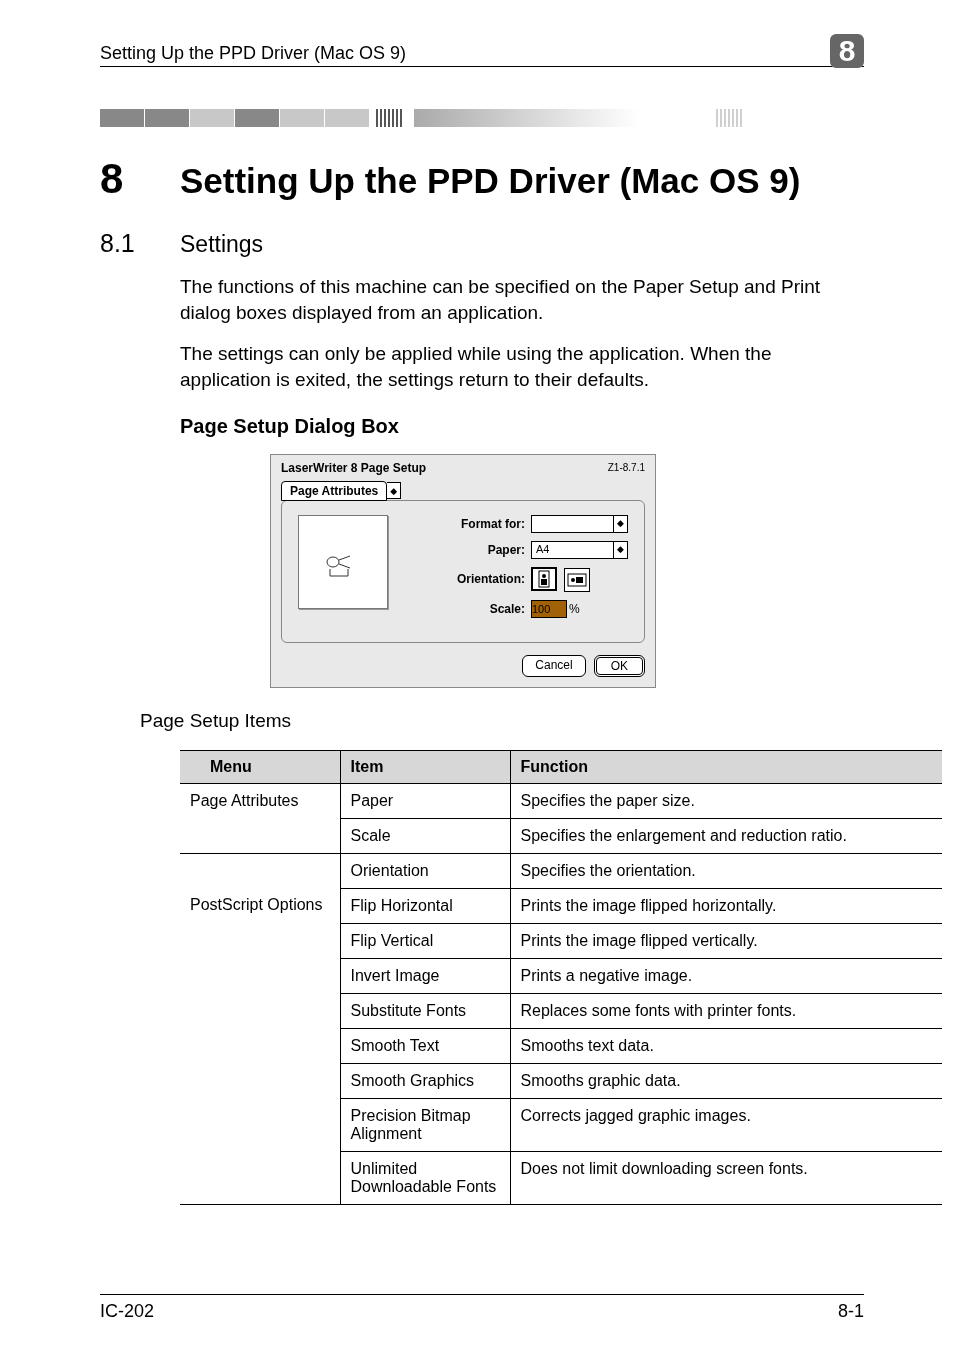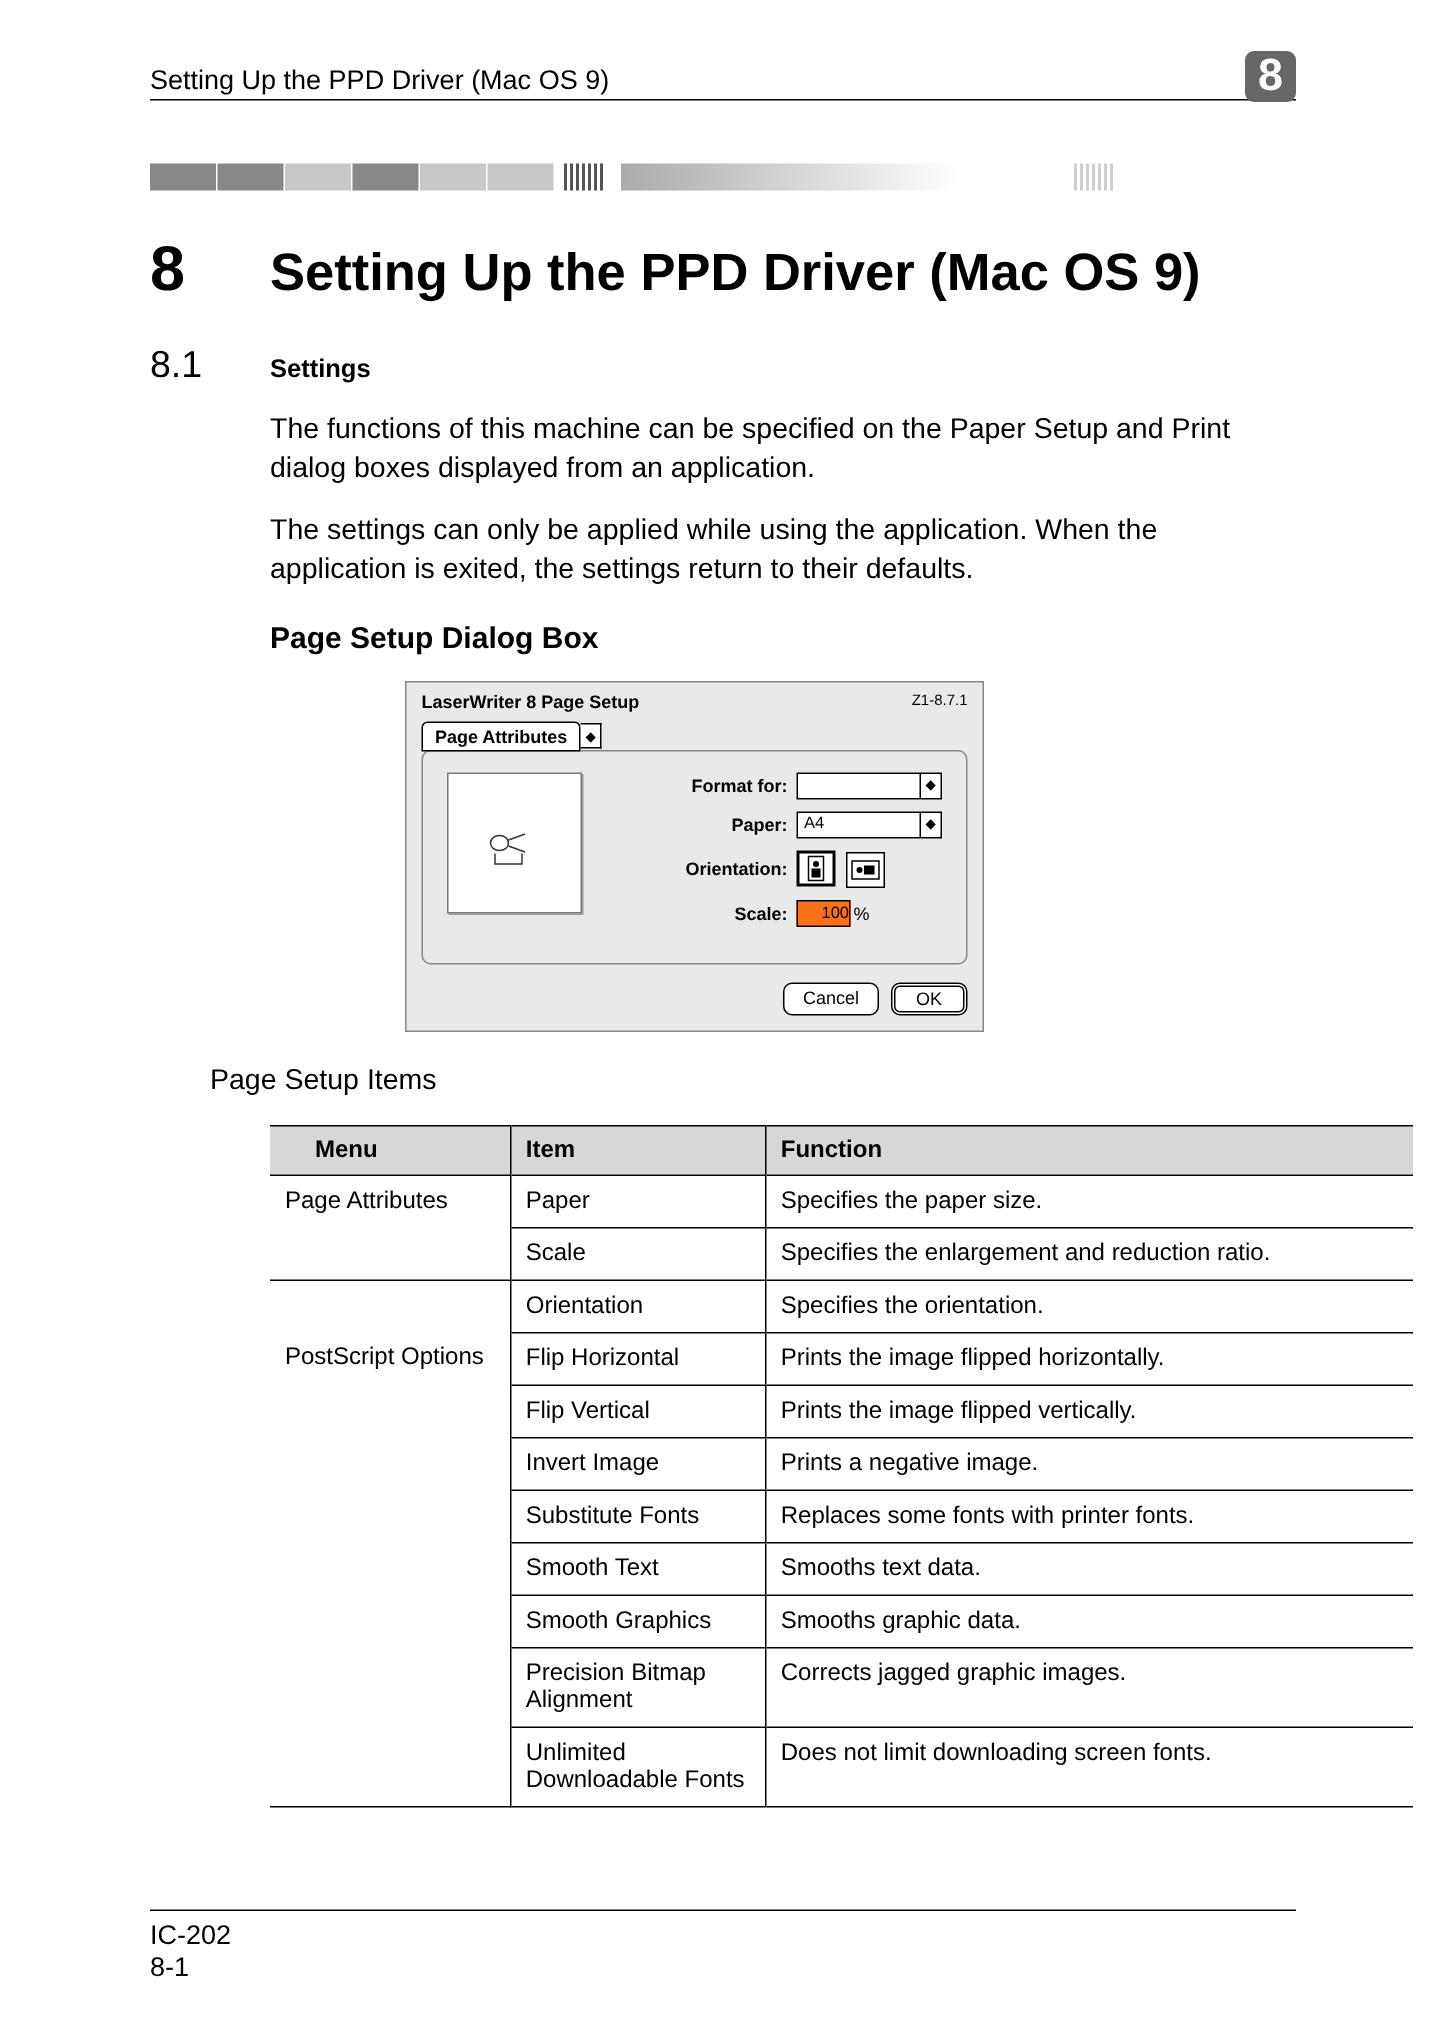--- a/index.html
+++ b/index.html
@@ -104,22 +104,22 @@
     display: flex;
     margin-top: 26px;
     align-items: baseline;
   }
   .section-num {
     font-size: 25px;
     font-weight: normal;
     width: 80px;
   }
   .section-title {
-    font-size: 17px;
-    font-weight: bold;
+    font-size: 23px;
+    font-weight: normal;
   }
   .body-text {
     margin-left: 80px;
     font-size: 19px;
     line-height: 1.35;
     margin-top: 16px;
   }
   .subhead {
     margin-left: 80px;
     margin-top: 22px;
@@ -209,21 +209,21 @@
   .caret {
     position:absolute; right:0; top:0; width:14px; height:100%; border-left:1px solid #000;
     text-align:center; font-size:9px; line-height:14px;
   }
   .orient-btn {
     width:26px; height:24px; border:1px solid #000; background:#fff; margin-right:4px; font-size:12px;
     display:inline-flex; align-items:center;justify-content:center;
   }
   .orient-btn.sel-on { border:2px solid #000; }
   .scale-box {
-    width:36px; height:18px; border:1px solid #000; background:#f97316; font-size:11px; text-align:right;
+    width:36px; height:18px; border:1px solid #000; background:#a16207; font-size:11px; text-align:left;
   }
   .pct { font-size:12px; margin-left:2px; }
   .btn-row {
     display:flex; justify-content:flex-end; margin-top:12px;
   }
   .btn {
     border:1px solid #000; background:#fff; padding:2px 12px; font-size:12px; margin-left:8px;
     border-radius:6px;
   }
   .btn.primary { border:3px double #000; font-weight:normal; padding:1px 14px; }
@@ -277,21 +277,20 @@
   .footer {
     position:absolute;
     bottom:30px;
     left:100px;
     right:90px;
     display:flex;
     justify-content:space-between;
     border-top:1px solid #000;
     padding-top:6px;
     font-size:18px;
-    flex-direction:column;
   }
 </style>
 </head>
 <body>
 
 <div class="page">
   <div class="header-row">
     <div class="header-text">Setting Up the PPD Driver (Mac OS 9)</div>
     <div class="big-badge">8</div>
   </div>

